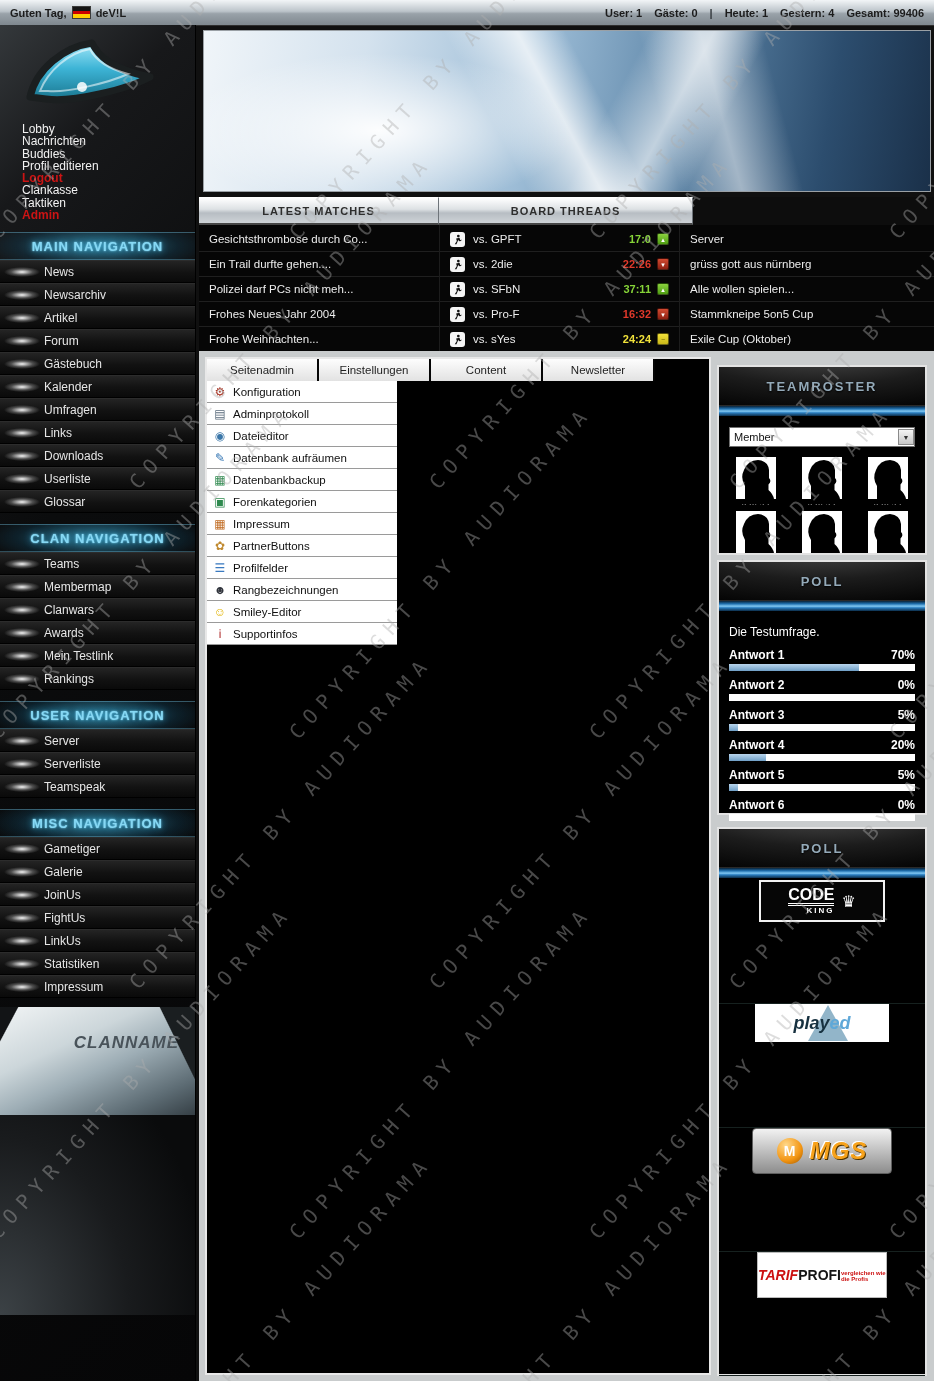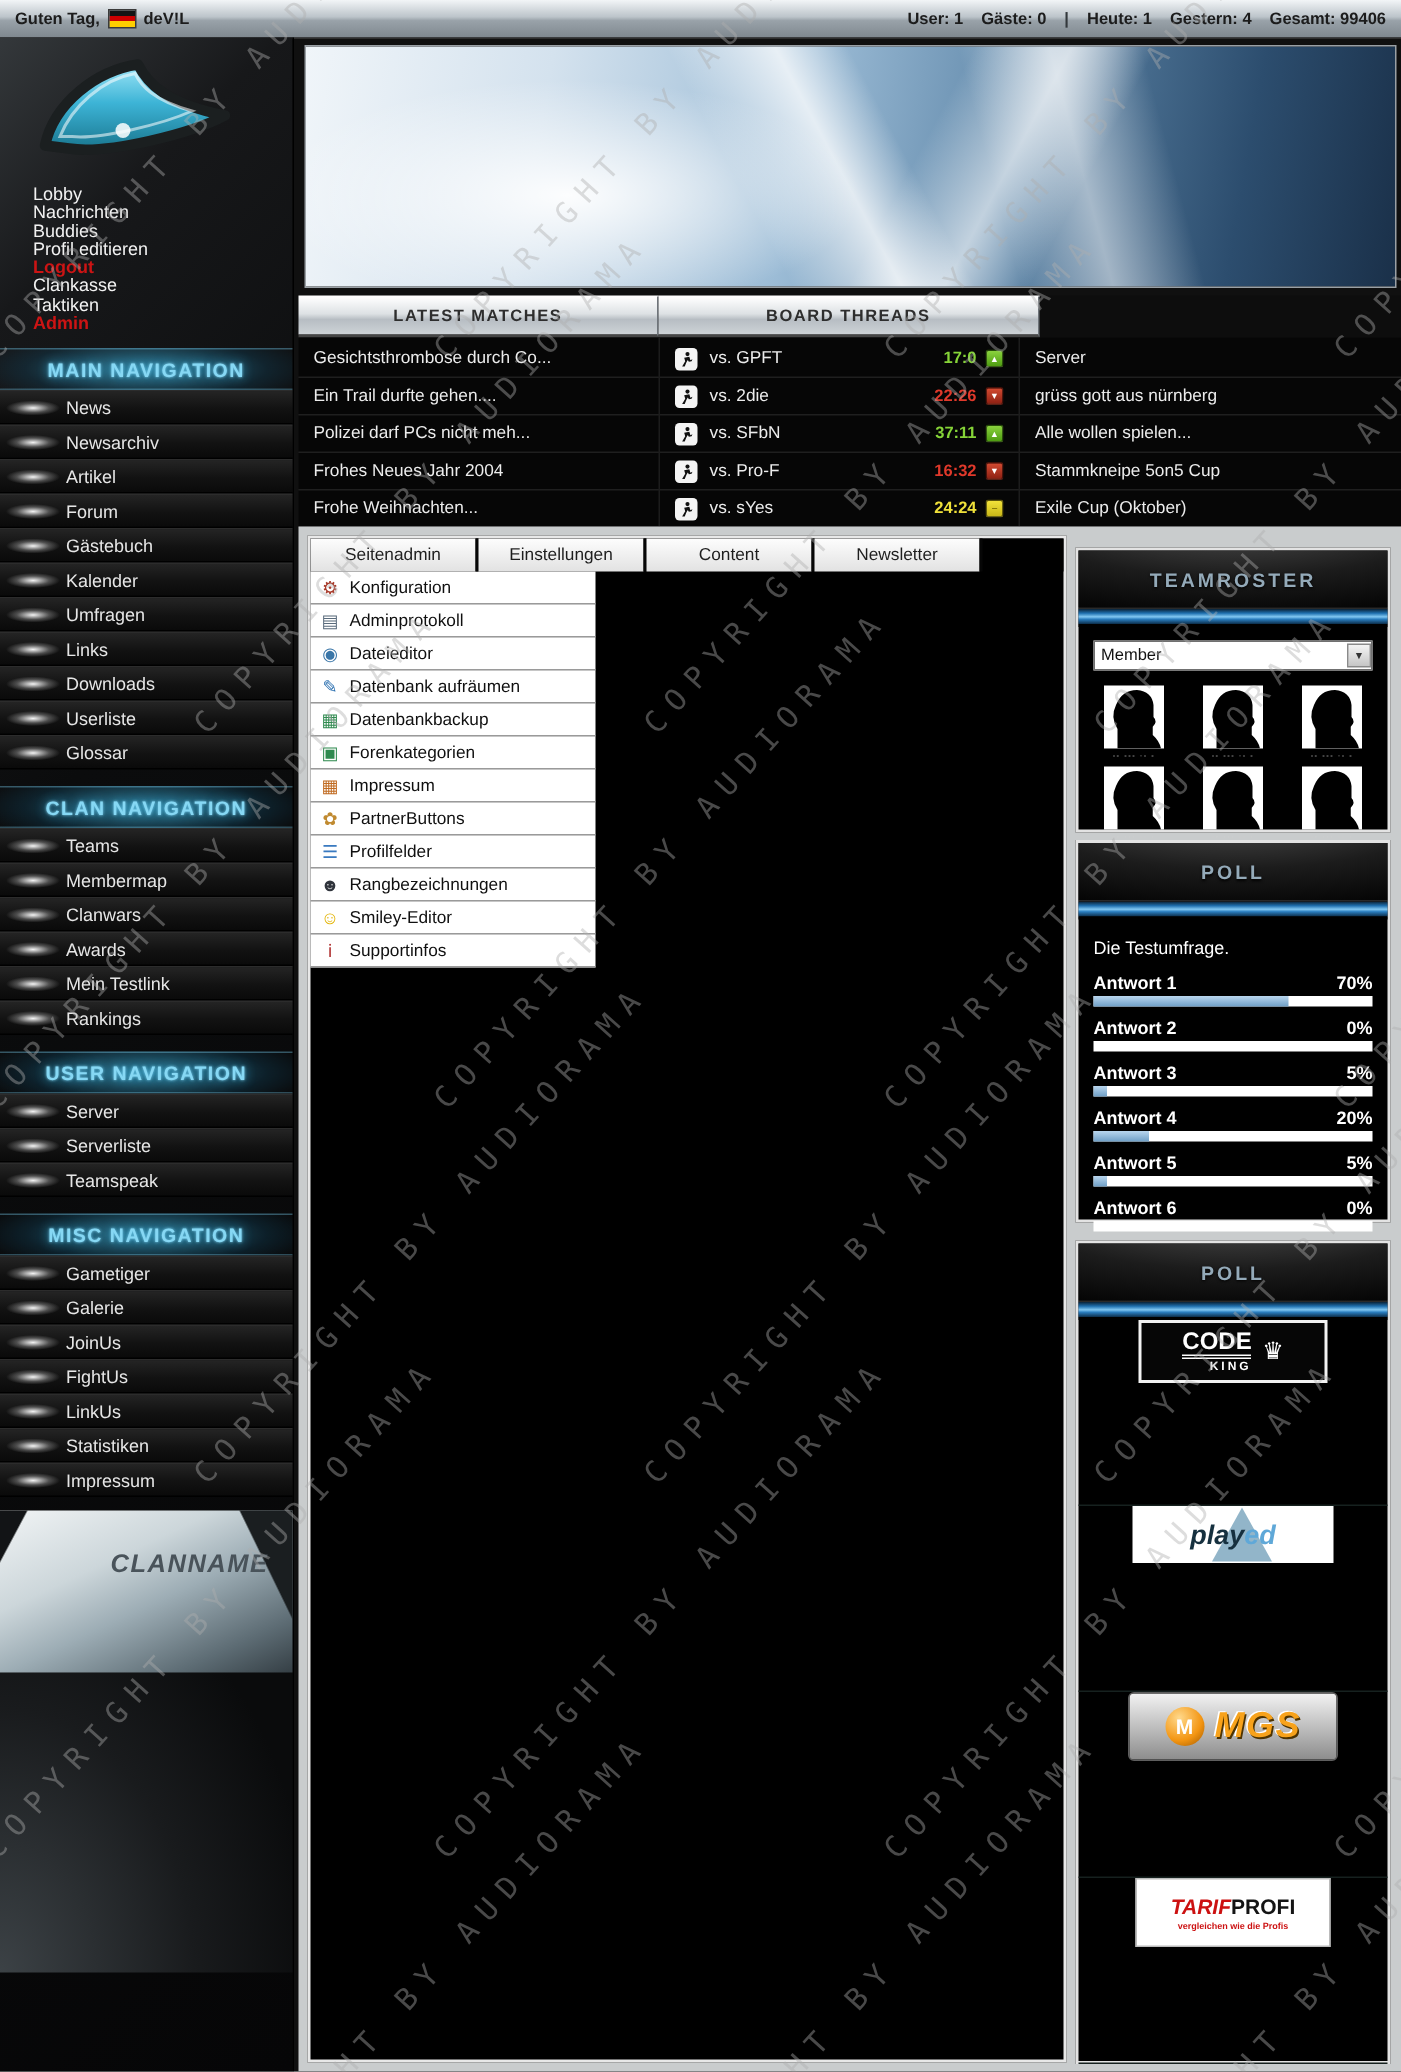--- a/index.html
+++ b/index.html
@@ -126,21 +126,21 @@
     border-left:20px solid transparent;border-right:20px solid transparent;border-bottom:36px solid #7fa8bf;opacity:.85}
   .lg-pl .t1{position:relative;font-style:italic;font-weight:bold;font-size:18px;color:#16303f}
   .lg-pl .t2{position:relative;font-style:italic;font-weight:bold;font-size:18px;color:#5fa8d8}
   .lg-mgs{width:138px;height:44px;border-radius:4px;border:1px solid #5e5e5e;
     background:linear-gradient(#f2f2f2,#8d8d8d);display:flex;align-items:center;justify-content:center;gap:7px}
   .lg-mgs .ball{width:26px;height:26px;border-radius:50%;display:flex;align-items:center;justify-content:center;
     background:radial-gradient(circle at 35% 28%,#ffd98c,#f39512 60%,#9c5600);color:#fff;font-weight:bold;font-size:14px}
   .lg-mgs .txt{font-weight:bold;font-style:italic;font-size:24px;color:#f7a21b;letter-spacing:1px;
     text-shadow:1px 1px 0 #4e3300,-1px -1px 0 #fff}
   .lg-tp{width:128px;height:44px;background:#fff;border:1px solid #bbb;position:relative;
-    display:flex;flex-direction:column;align-items:center;justify-content:center}
+    display:flex;flex-direction:row;align-items:center;justify-content:center}
   .lg-tp .l1r{font-style:italic;font-weight:bold;font-size:14px;color:#cc1111}
   .lg-tp .l1b{font-weight:bold;font-size:14px;color:#141414}
   .lg-tp .l2{font-size:6px;font-weight:bold;color:#cc1111;margin-top:1px}
   .lg-tp .mascot{position:absolute;right:3px;top:3px;width:16px;height:24px}
   .lg-tp .mhead{width:12px;height:12px;border-radius:50%;background:#ecc79c;margin:0 auto}
   .lg-tp .mbody{width:14px;height:10px;border-radius:3px;background:#a01f16;margin:1px auto 0}
 
   
   #wm{left:0;top:0;width:934px;height:1381px;pointer-events:none;z-index:60;overflow:hidden}
   .wm-t{position:absolute;white-space:nowrap;transform:rotate(-48deg);

